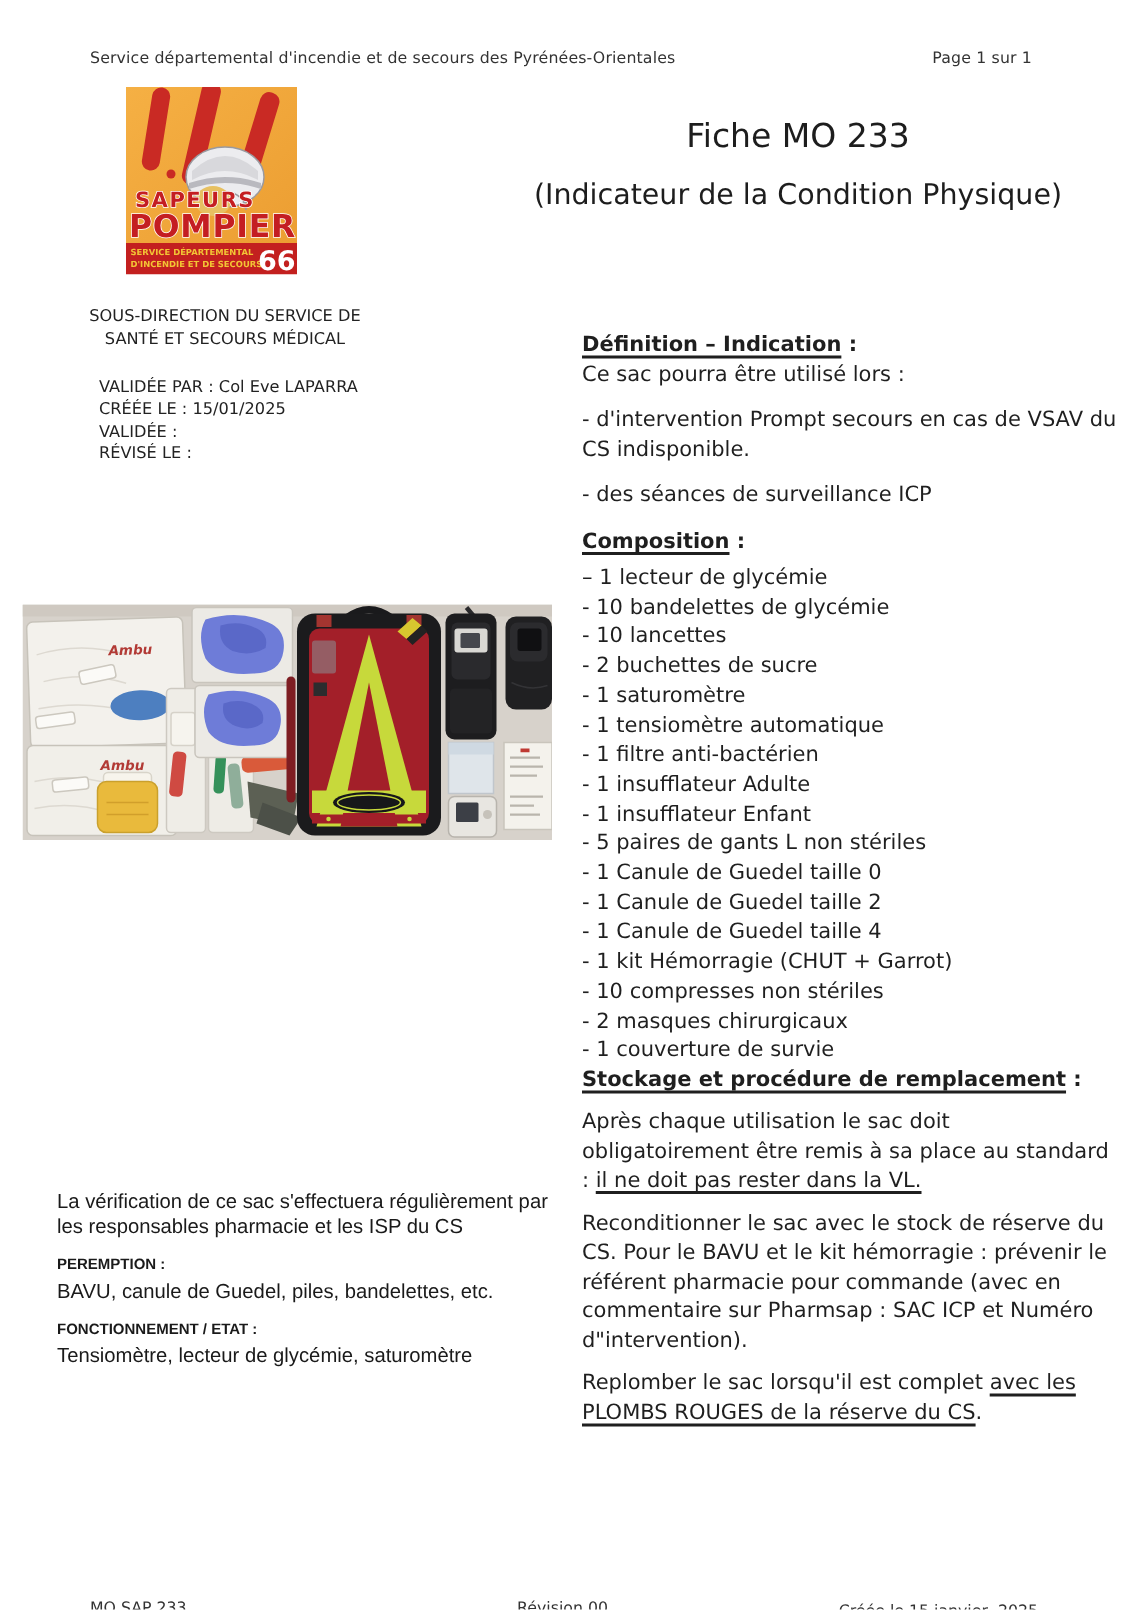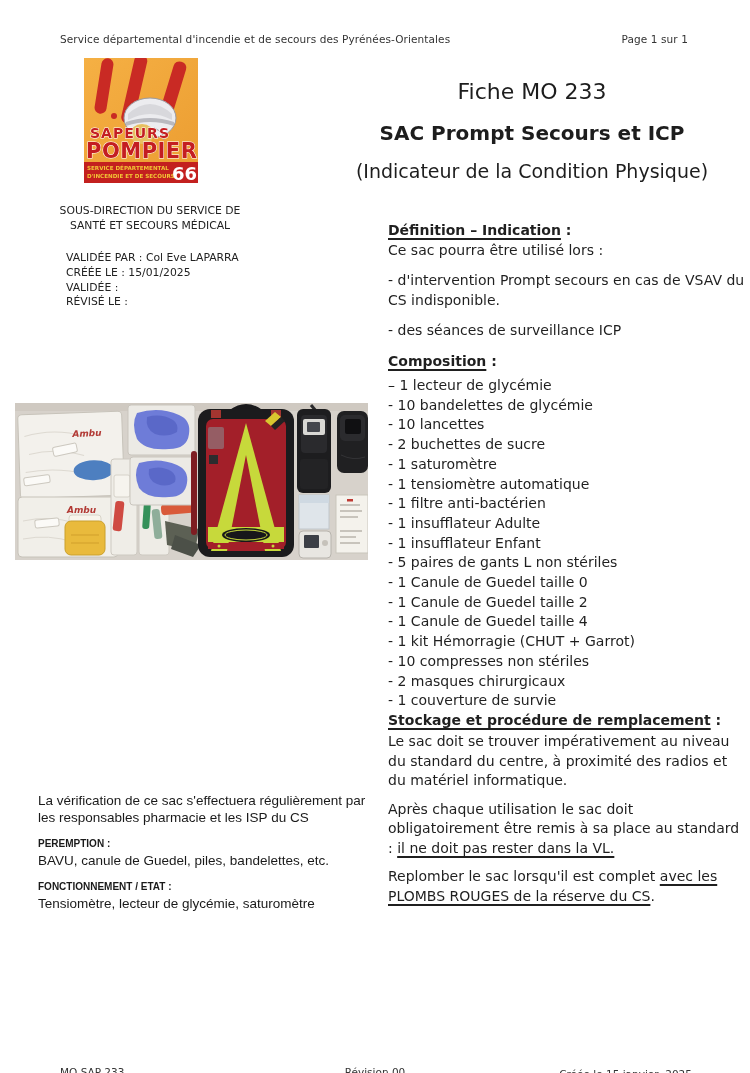--- a/index.html
+++ b/index.html
@@ -96,21 +96,20 @@
   </div>
   <div class="meta">
     <div>VALIDÉE PAR : Col Eve LAPARRA</div>
     <div>CRÉÉE LE : 15/01/2025</div>
     <div>VALIDÉE :</div>
     <div>RÉVISÉ LE :</div>
   </div>
 
   <div class="title">
     <div class="t1">Fiche MO 233</div>
-    <div class="t2">SAC Prompt Secours et ICP</div>
     <div class="t3">(Indicateur de la Condition Physique)</div>
   </div>
 
   <svg class="photo" viewBox="0 0 353 157" role="img">
     <rect width="353" height="157" fill="#d7d2cb"></rect>
     <rect width="353" height="8" fill="#cfc9c1"></rect>
 
     <g transform="rotate(-2 55 50)">
       <rect x="4" y="10" width="104" height="84" rx="4" fill="#f3f1ec" stroke="#c7c3ba"></rect>
       <path d="M10,32 q30,-8 60,2 M14,50 q28,-6 55,3 M10,68 q30,-5 62,4" stroke="#ddd9d1" fill="none"></path>
@@ -233,22 +232,22 @@
       <div>- 1 Canule de Guedel taille 4</div>
       <div>- 1 kit Hémorragie (CHUT + Garrot)</div>
       <div>- 10 compresses non stériles</div>
       <div>- 2 masques chirurgicaux</div>
       <div>- 1 couverture de survie</div>
     </div>
 
     <div class="sec-head">
       <span class="u">Stockage et procédure de remplacement</span><span> :</span>
     </div>
-    <p class="first">Le sac doit se trouver impérativement au niveau du standard du centre, à proximité des radios et du matériel informatique.</p>
     <p><span>Après chaque utilisation le sac doit obligatoirement être remis à sa place au standard : </span><span class="u">il ne doit pas rester dans la VL.</span></p>
+    <p>Reconditionner le sac avec le stock de réserve du CS. Pour le BAVU et le kit hémorragie : prévenir le référent pharmacie pour commande (avec en commentaire sur Pharmsap : SAC ICP et Numéro d"intervention).</p>
     <p><span>Replomber le sac lorsqu'il est complet </span><span class="u">avec les PLOMBS ROUGES de la réserve du CS</span><span>.</span></p>
   </div>
 
   <div class="entretien">
     <div>La vérification de ce sac s'effectuera régulièrement par les responsables pharmacie et les ISP du CS</div>
     <div class="lbl">PEREMPTION :</div>
     <div>BAVU, canule de Guedel, piles, bandelettes, etc.</div>
     <div class="lbl">FONCTIONNEMENT / ETAT :</div>
     <div>Tensiomètre, lecteur de glycémie, saturomètre</div>
   </div>

